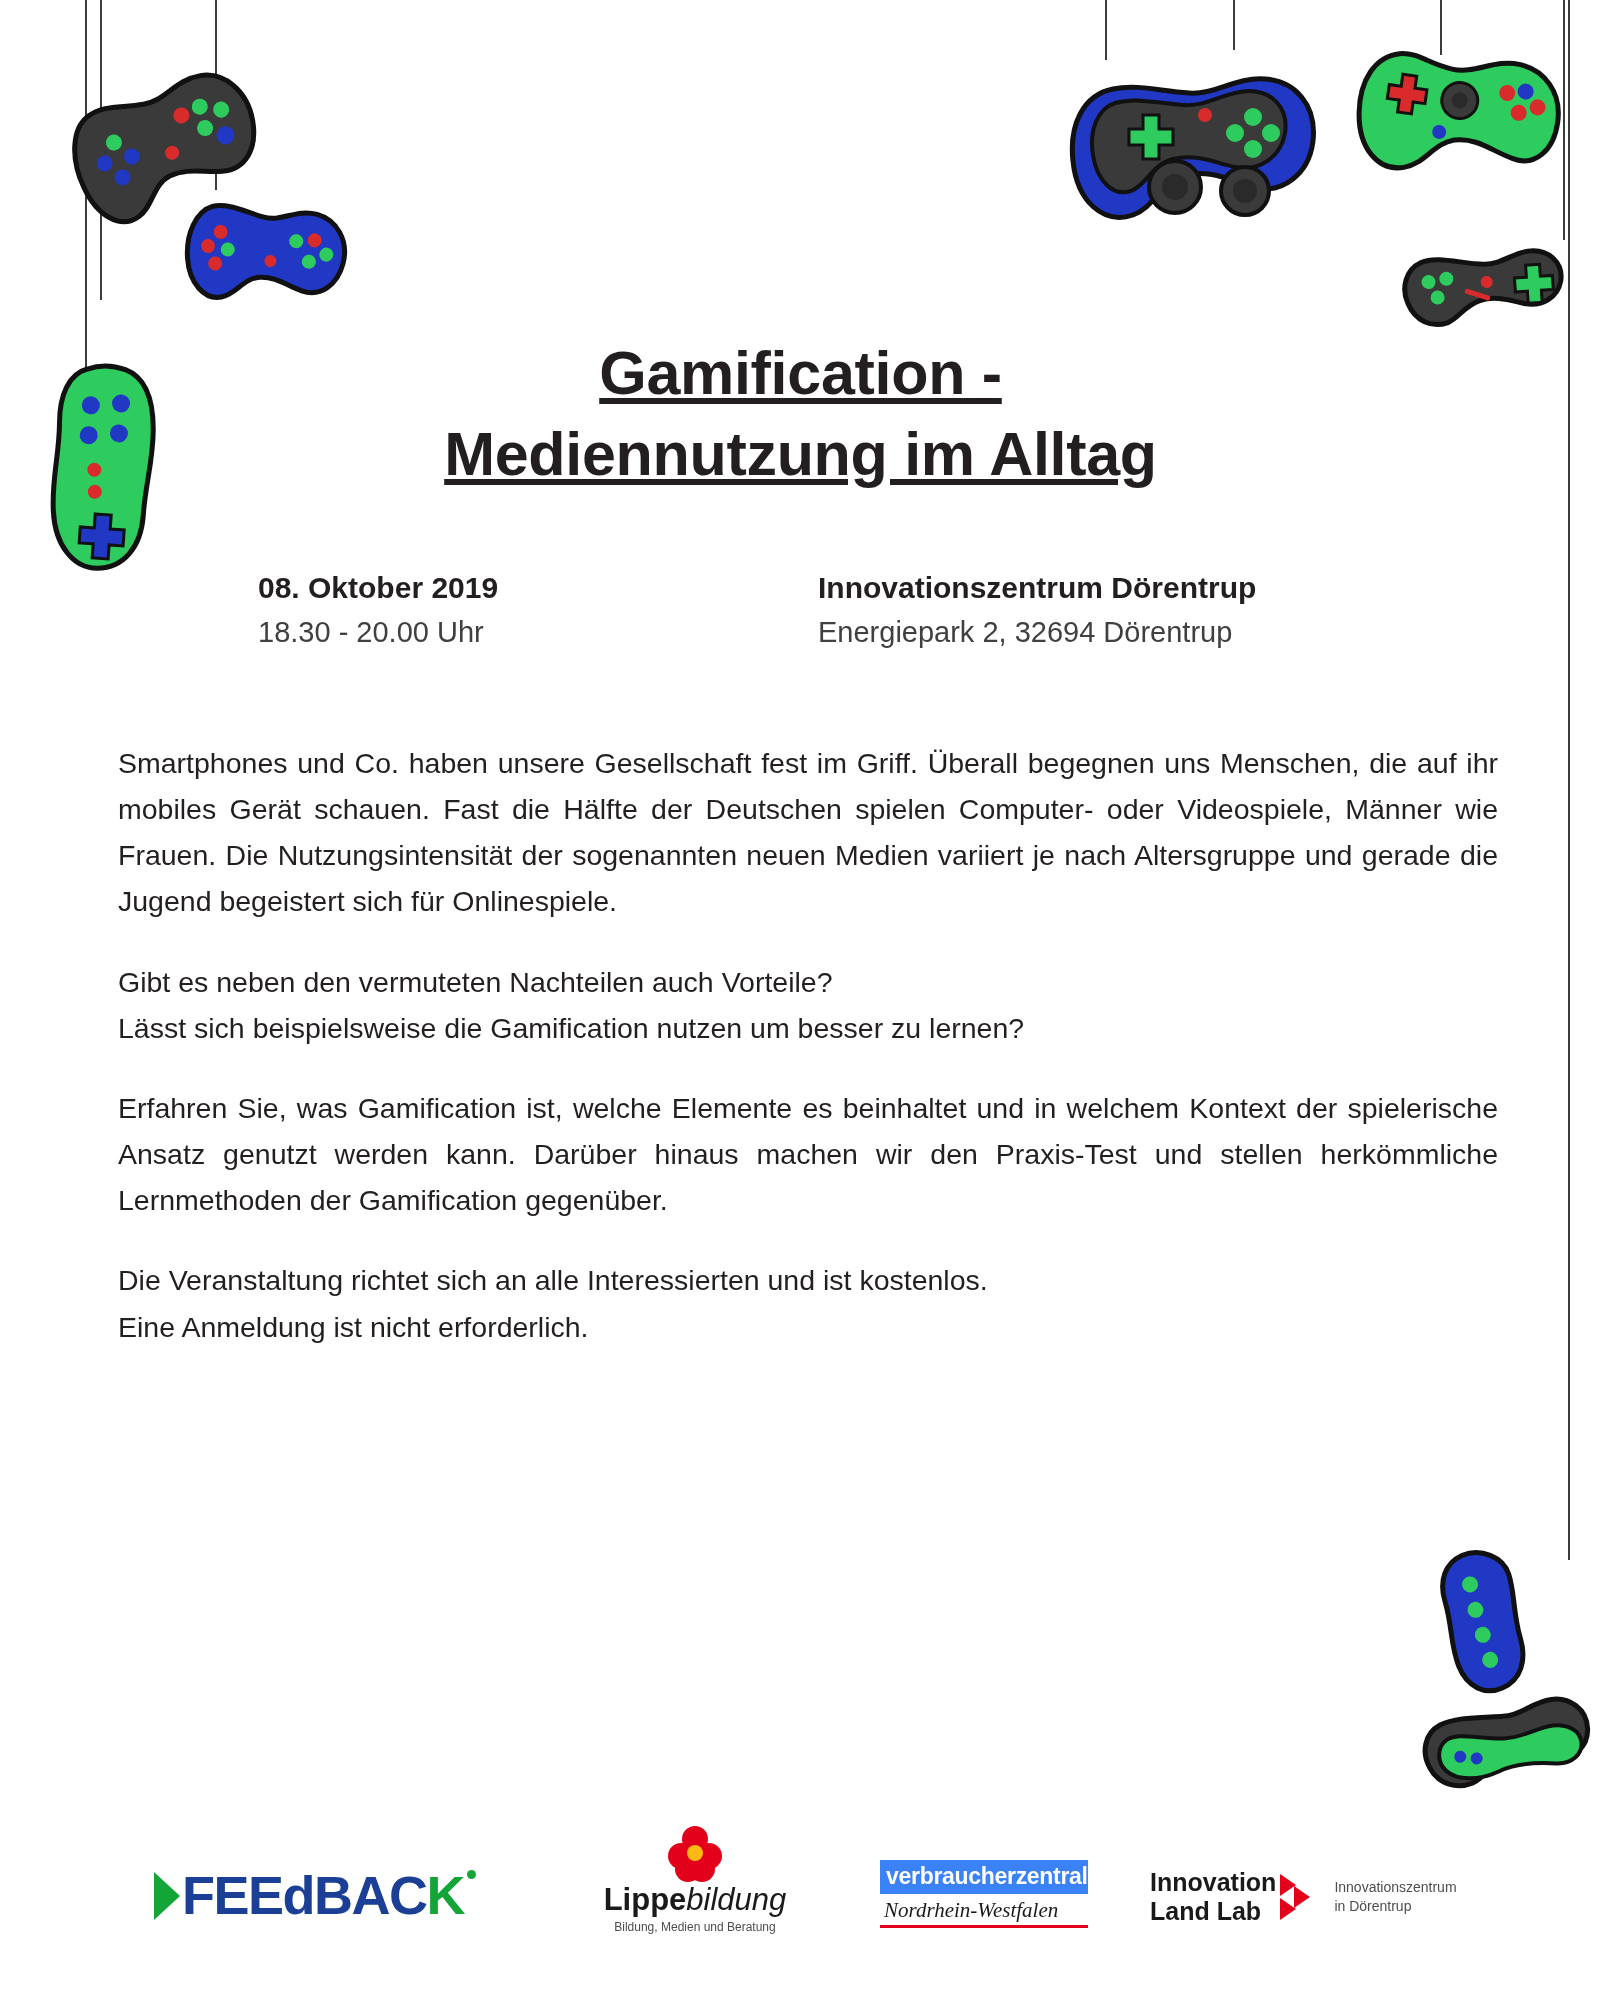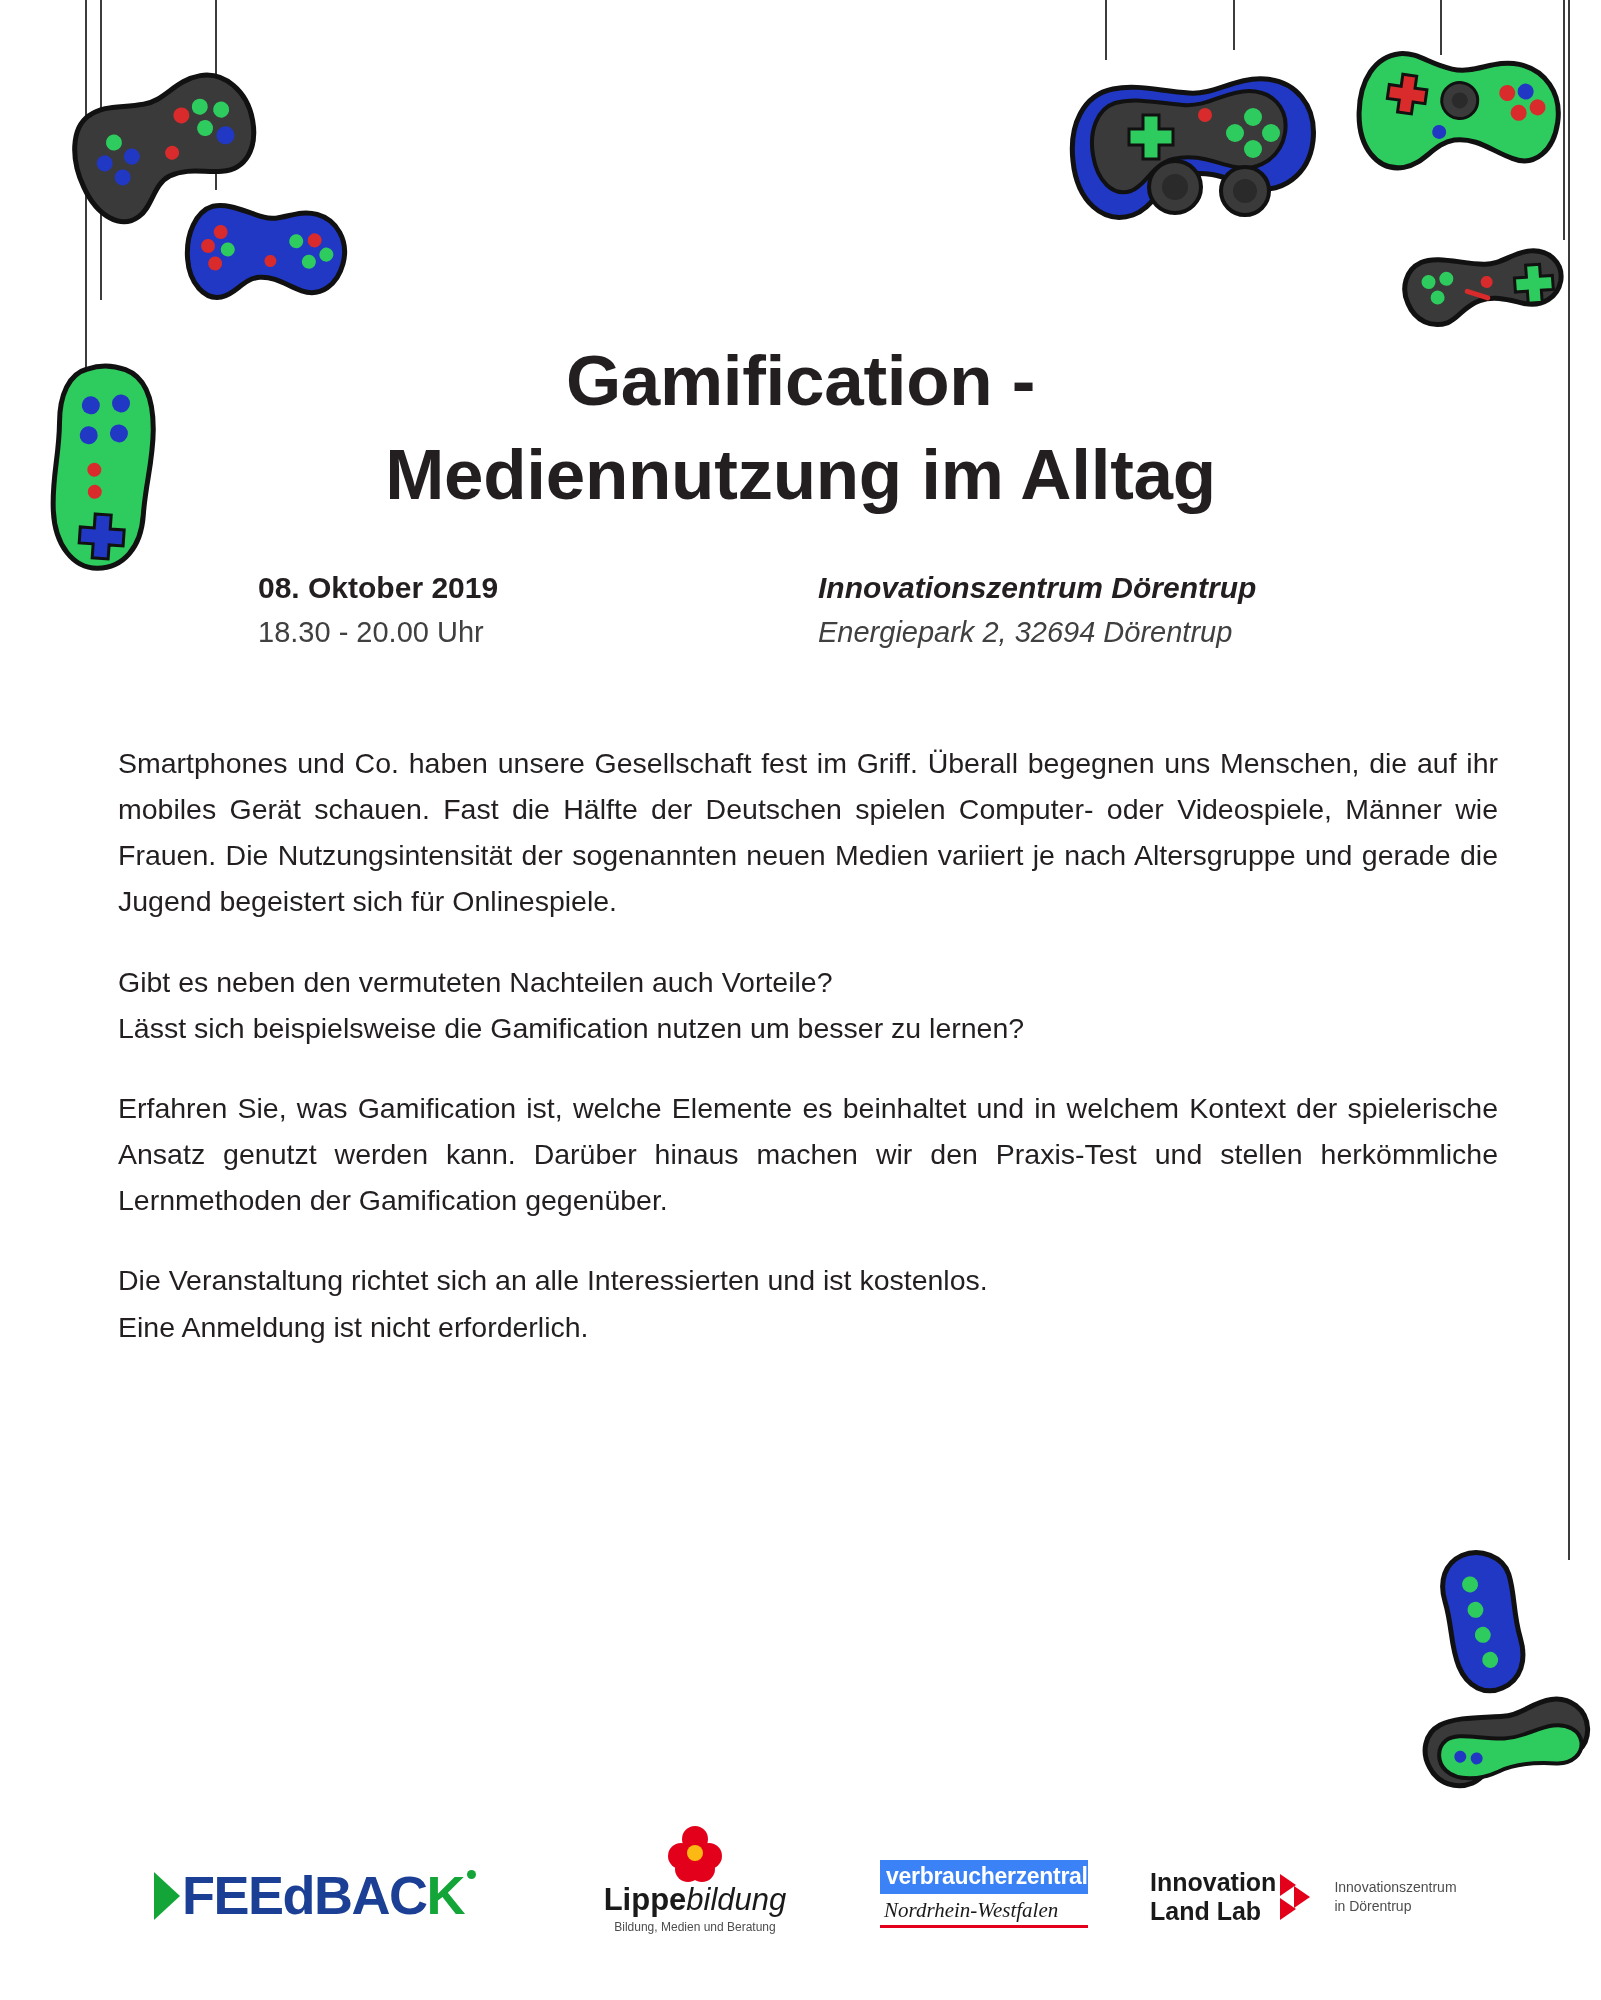--- a/index.html
+++ b/index.html
@@ -32,40 +32,41 @@
   .pad {
     position: absolute;
   }
   .pad svg { display: block; }
 
   
   .headline {
     position: absolute;
     left: 0;
     right: 0;
-    top: 286px;
+    top: 292px;
     text-align: center;
-    font-size: 71px;
+    font-size: 61px;
     line-height: 1.33;
     font-weight: bold;
     letter-spacing: -0.3px;
     color: #231f20;
+    text-decoration: underline;
   }
   .headline .l2 { display: block; }
 
   
   .meta {
     position: absolute;
     top: 565px;
     left: 258px;
     right: 120px;
     display: flex;
   }
   .meta-col.date { width: 560px; flex: 0 0 560px; }
-  .meta-col.place { flex: 1 1 auto; font-style: italic; }
+  .meta-col.place { flex: 1 1 auto; }
   .meta .strong {
     font-size: 30px;
     font-weight: bold;
     line-height: 1.5;
     color: #231f20;
   }
   .meta .light {
     font-size: 29px;
     font-weight: normal;
     line-height: 1.55;

